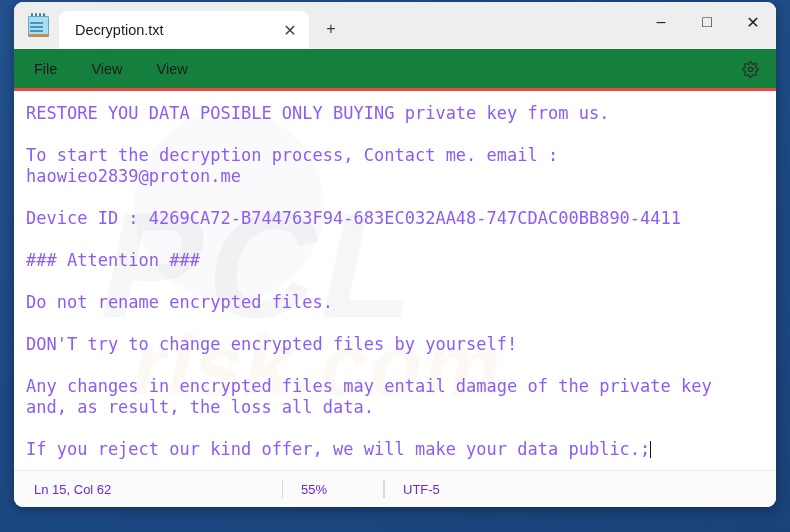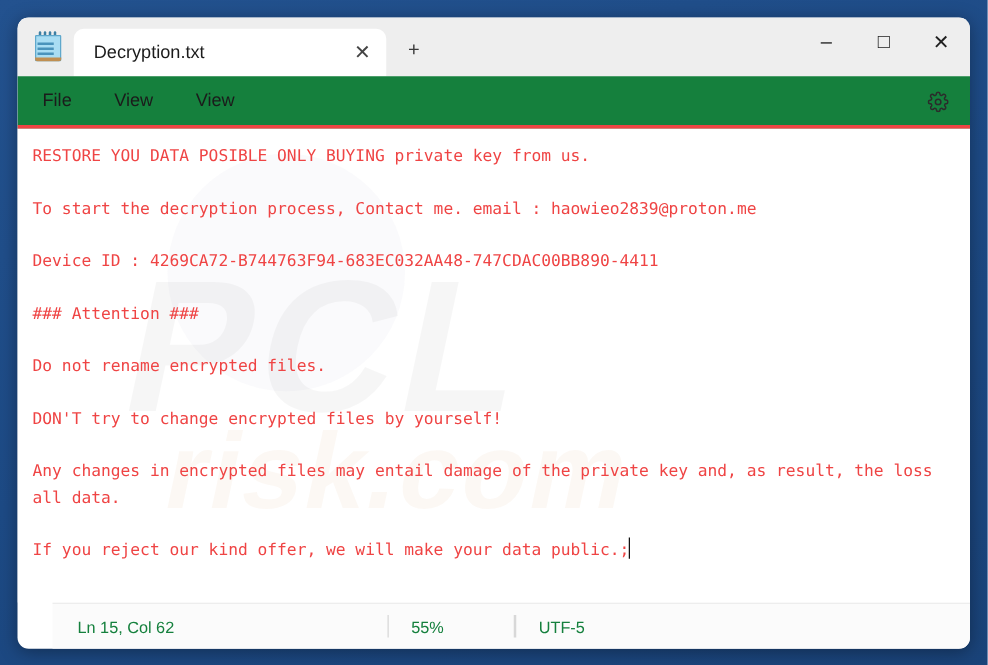--- a/index.html
+++ b/index.html
@@ -19,21 +19,21 @@
     position: relative;
     width: 790px;
     height: 532px;
     background: linear-gradient(160deg, #23528f 0%, #1d4a85 50%, #1a4379 100%);
   }
 
   
   #window {
     position: absolute;
     left: 14px;
-    top: 14px;
+    top: 2px;
     width: 762px;
     height: 505px;
     background: #ffffff;
     border-radius: 9px;
     box-shadow: 0 2px 14px rgba(0,0,0,.35);
     overflow: hidden;
     display: flex;
     flex-direction: column;
   }
 
@@ -198,23 +198,23 @@
     left: 120px; top: 20px;
     width: 190px; height: 190px;
     border-radius: 50%;
     background: rgba(120,120,160,0.035);
   }
 
   .textarea {
     position: relative;
     padding: 12px 14px 0 12px;
     font-family: "DejaVu Sans Mono", monospace;
-    font-size: 13px;
+    font-size: 17px;
     line-height: 21px;
-    color: #ef4444;
+    color: #8b5cf6;
     white-space: pre-wrap;
     word-break: break-word;
   }
   .tline { min-height: 21px; }
   .caret {
     display: inline-block;
     width: 1px;
     height: 17px;
     background: #111;
     vertical-align: -3px;
@@ -229,23 +229,22 @@
   }
 
   
   .statusbar {
     height: 36px;
     background: #fbfbfb;
     border-top: 1px solid #e9e9e9;
     display: flex;
     align-items: center;
     font-size: 13px;
-    color: #15803d;
-    flex: 0 0 auto;
-    margin-left: 28px;
+    color: #6d28d9;
+    flex: 0 0 auto;
   }
   .sb-cell {
     display: flex;
     align-items: center;
     height: 20px;
     padding: 0 14px;
   }
   .sb-sep {
     width: 1px;
     height: 18px;

